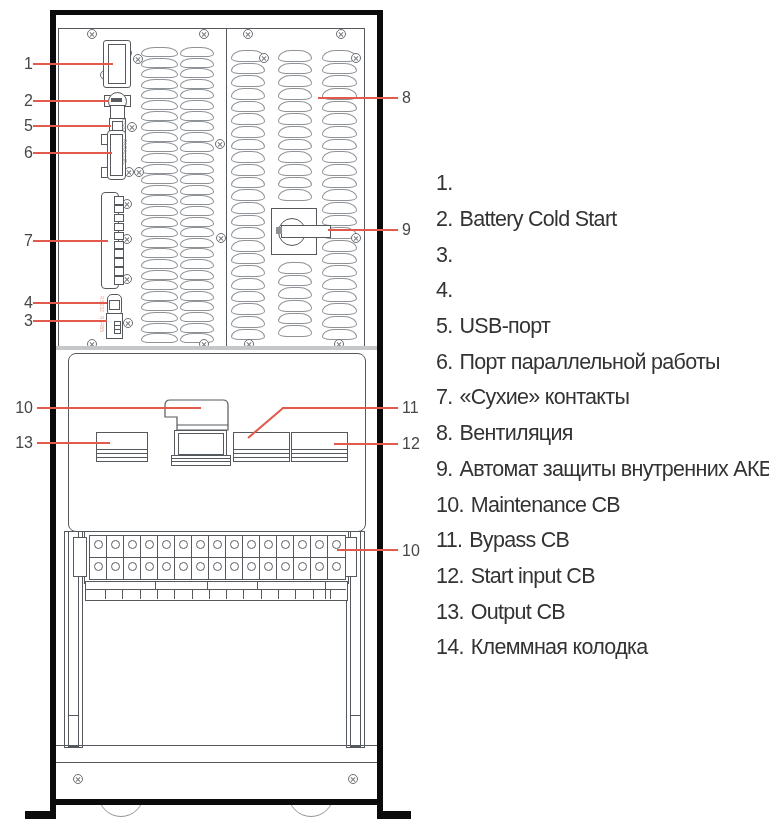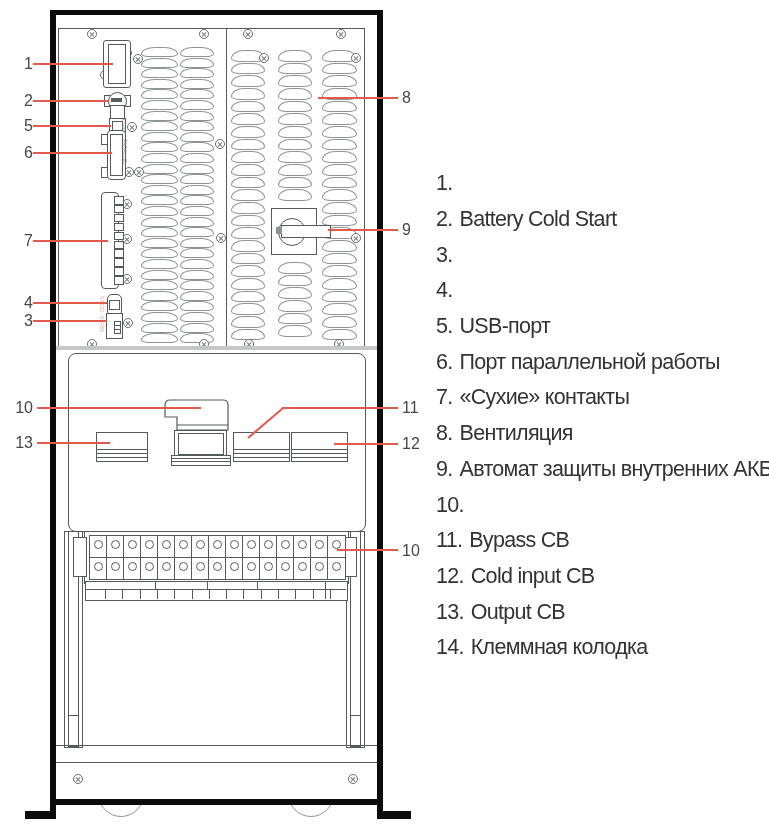--- a/index.html
+++ b/index.html
@@ -459,28 +459,29 @@
     <div class="row">
         <span class="n">8.</span>
         <span>Вентиляция</span>
       </div>
     <div class="row">
         <span class="n">9.</span>
         <span>Автомат защиты внутренних АКБ</span>
       </div>
     <div class="row">
         <span class="n">10.</span>
+        <span>Maintenance CB</span>
       </div>
     <div class="row">
         <span class="n">11.</span>
         <span>Bypass CB</span>
       </div>
     <div class="row">
         <span class="n">12.</span>
-        <span>Cold input CB</span>
+        <span>Start input CB</span>
       </div>
     <div class="row">
         <span class="n">13.</span>
         <span>Output CB</span>
       </div>
     <div class="row">
         <span class="n">14.</span>
         <span>Клеммная колодка</span>
       </div>
   </div>

